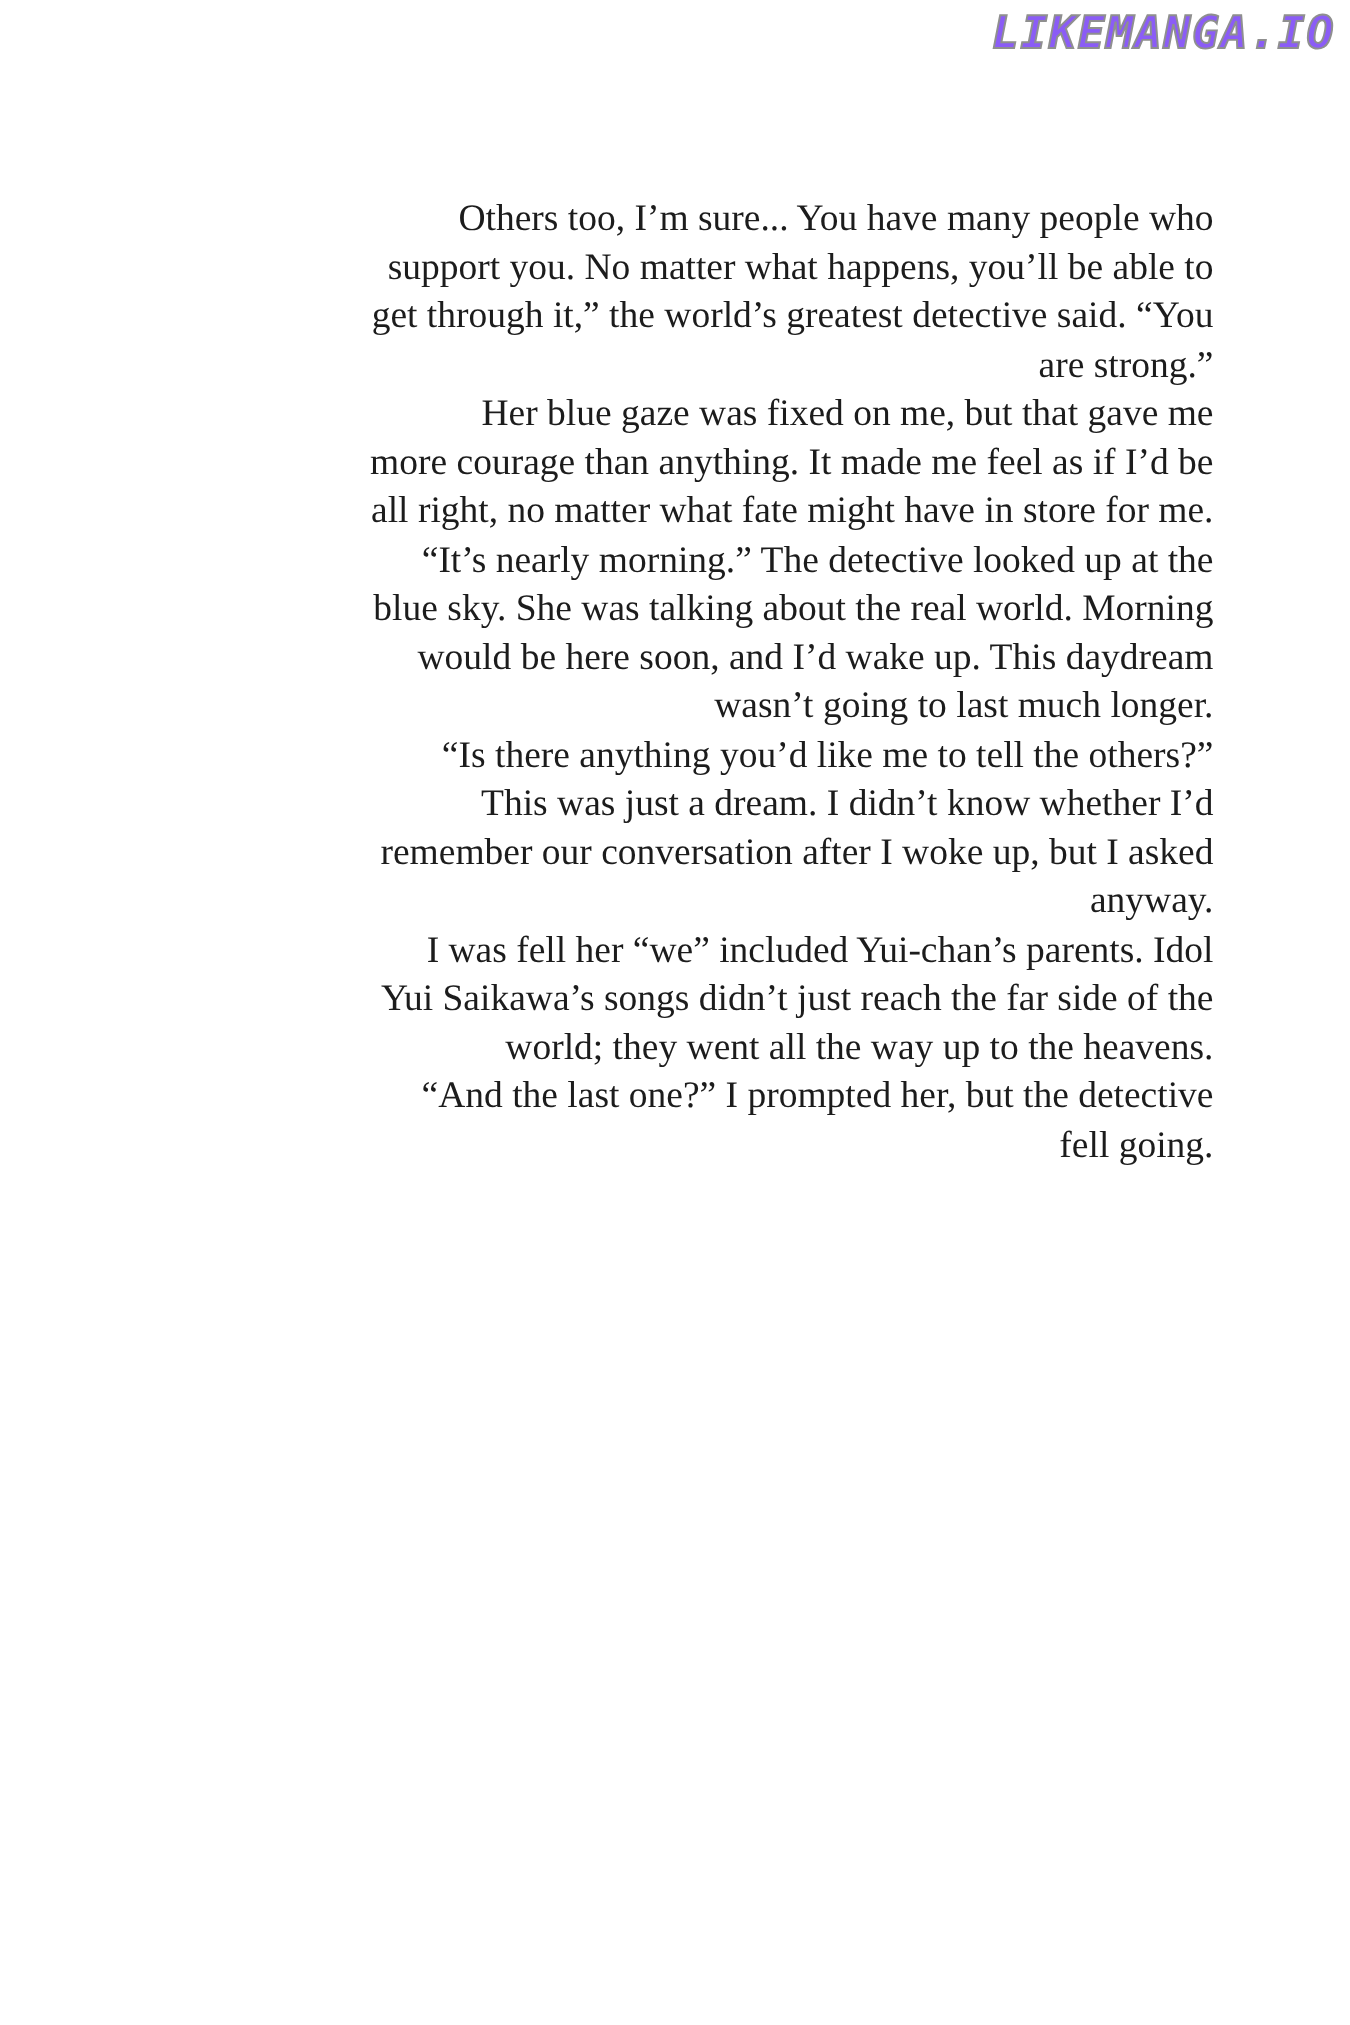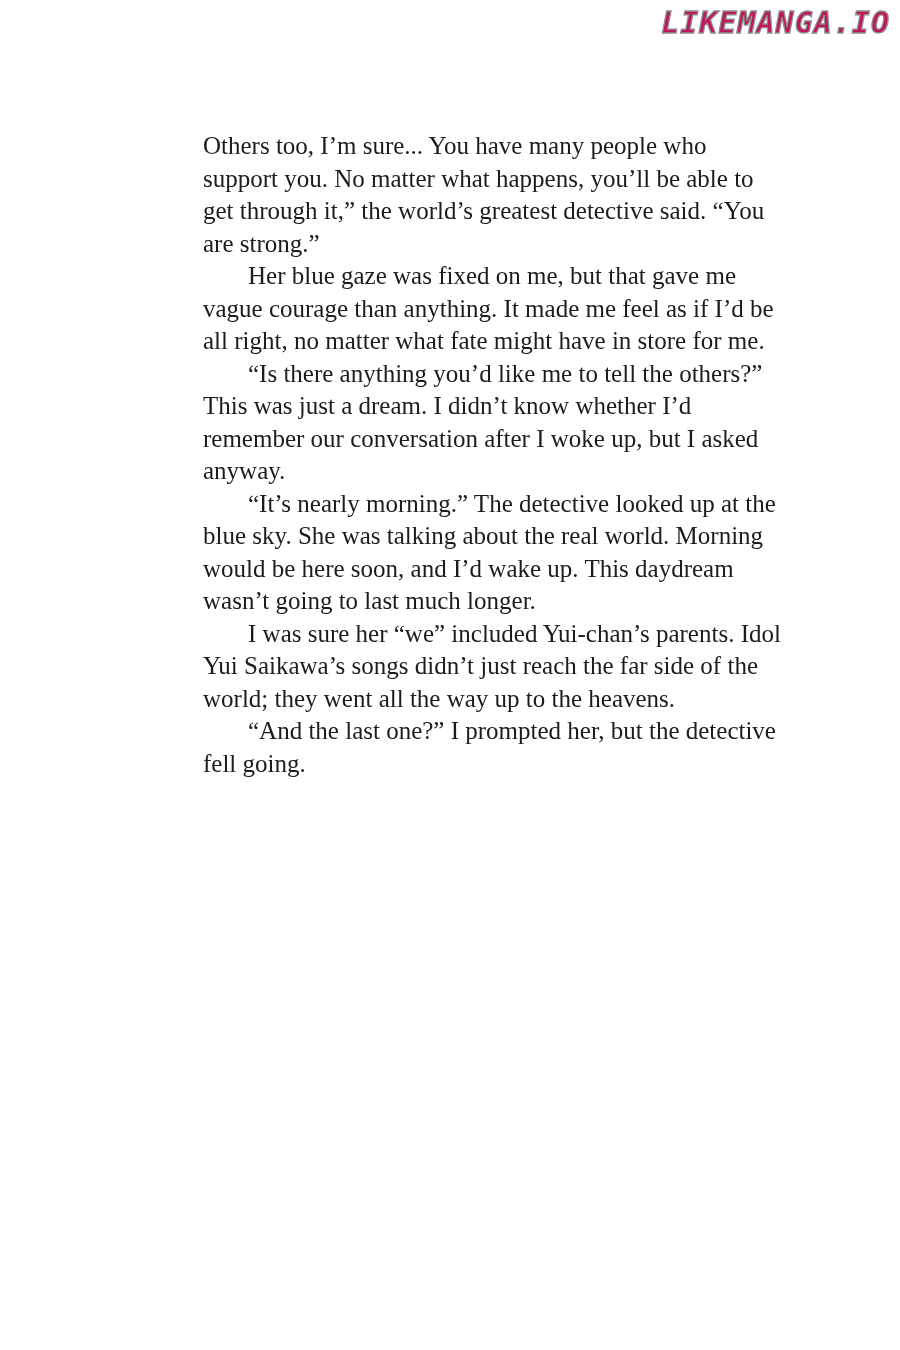--- a/index.html
+++ b/index.html
@@ -28,49 +28,49 @@
   }
   .text-block {
     position: absolute;
     left: 203px;
     top: 130px;
     width: 606px;
     font-family: "Liberation Serif", "DejaVu Serif", serif;
     font-size: 25px;
     line-height: 32.5px;
     color: #1c1c1c;
-    text-align: left;
+    text-align: right;
   }
   .para {
     margin: 0;
     white-space: pre-line;
   }
   .para.indent {
     text-indent: 45px;
   }
 </style>
 </head>
 <body style="background: rgb(255, 255, 255);">
 
-<div class="watermark" style="color: #be185d; -webkit-text-stroke: 1.3px rgb(143, 143, 143);">LIKEMANGA.IO</div>
+<div class="watermark" style="color: #8b5cf6; -webkit-text-stroke: 1.3px rgb(143, 143, 143);">LIKEMANGA.IO</div>
 
 <div class="text-block" style="color: rgb(28, 28, 28);">
     <p class="para">Others too, I’m sure... You have many people who
 support you. No matter what happens, you’ll be able to
 get through it,” the world’s greatest detective said. “You
 are strong.”</p>
     <p class="para indent">Her blue gaze was fixed on me, but that gave me
-vague courage than anything. It made me feel as if I’d be
+more courage than anything. It made me feel as if I’d be
 all right, no matter what fate might have in store for me.</p>
+    <p class="para indent">“It’s nearly morning.” The detective looked up at the
+blue sky. She was talking about the real world. Morning
+would be here soon, and I’d wake up. This daydream
+wasn’t going to last much longer.</p>
     <p class="para indent">“Is there anything you’d like me to tell the others?”
 This was just a dream. I didn’t know whether I’d
 remember our conversation after I woke up, but I asked
 anyway.</p>
-    <p class="para indent">“It’s nearly morning.” The detective looked up at the
-blue sky. She was talking about the real world. Morning
-would be here soon, and I’d wake up. This daydream
-wasn’t going to last much longer.</p>
-    <p class="para indent">I was sure her “we” included Yui-chan’s parents. Idol
+    <p class="para indent">I was fell her “we” included Yui-chan’s parents. Idol
 Yui Saikawa’s songs didn’t just reach the far side of the
 world; they went all the way up to the heavens.</p>
     <p class="para indent">“And the last one?” I prompted her, but the detective
 fell going.</p>
   </div>
 
 </body></html>

